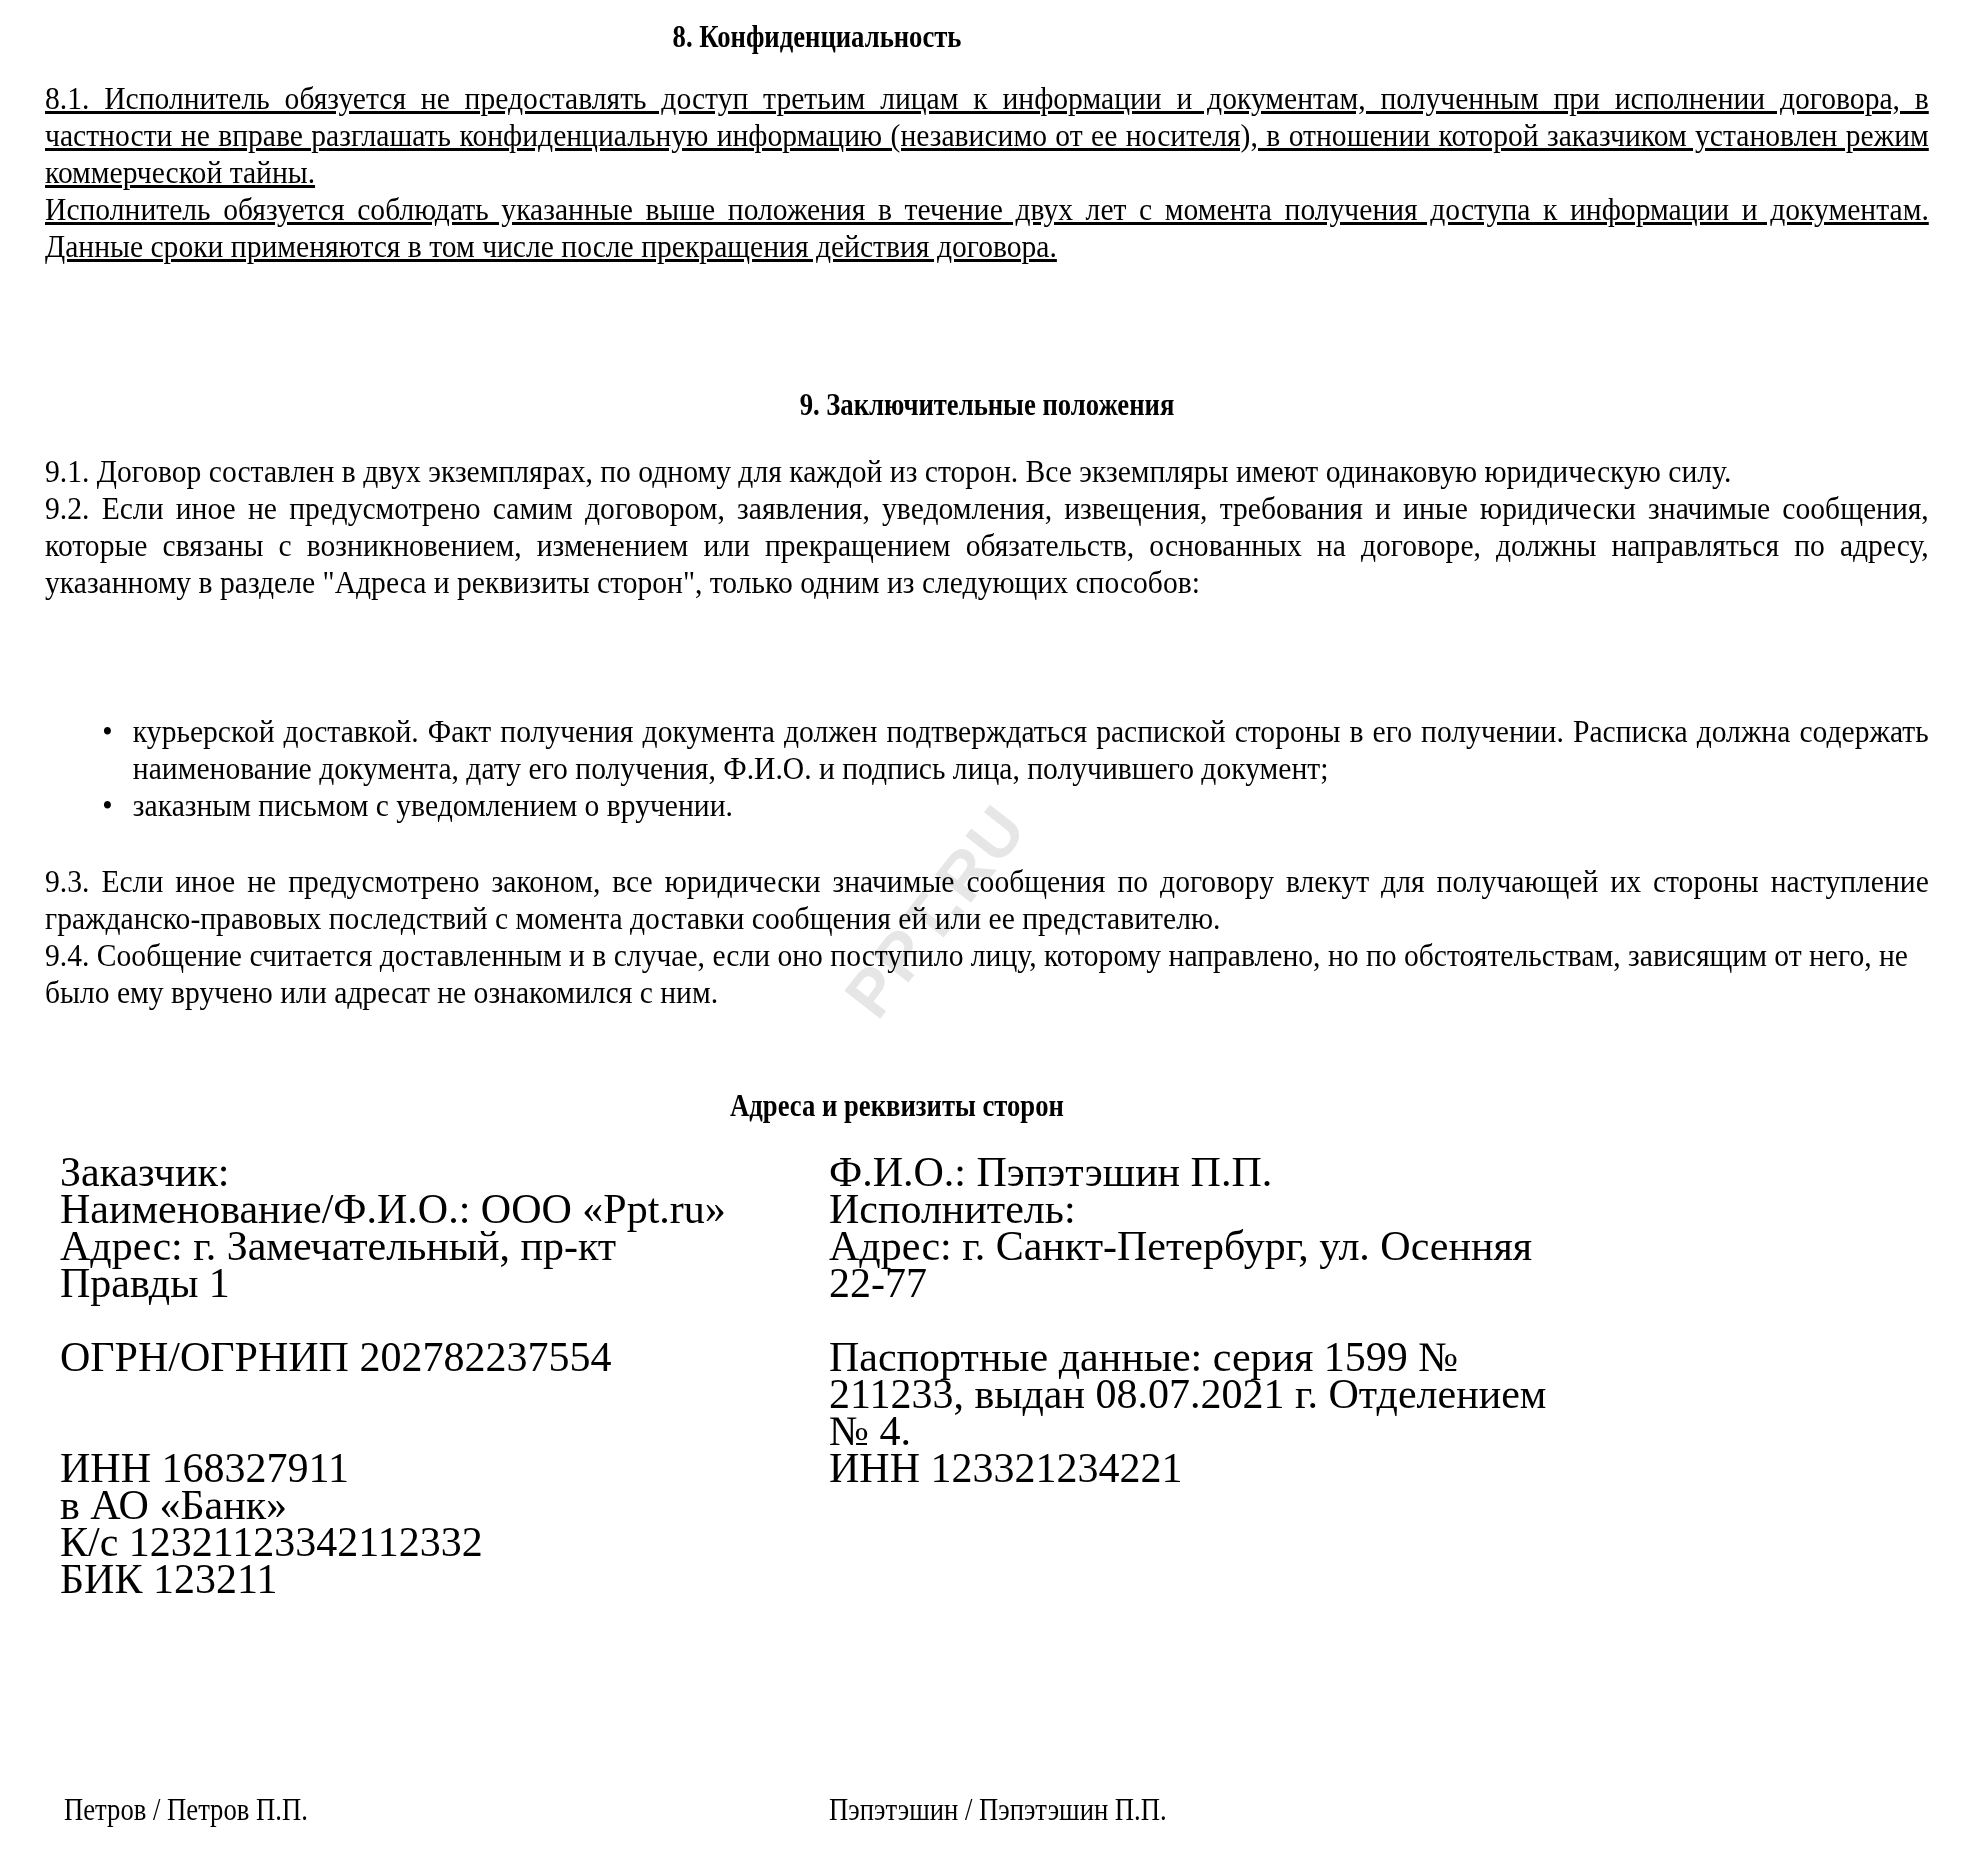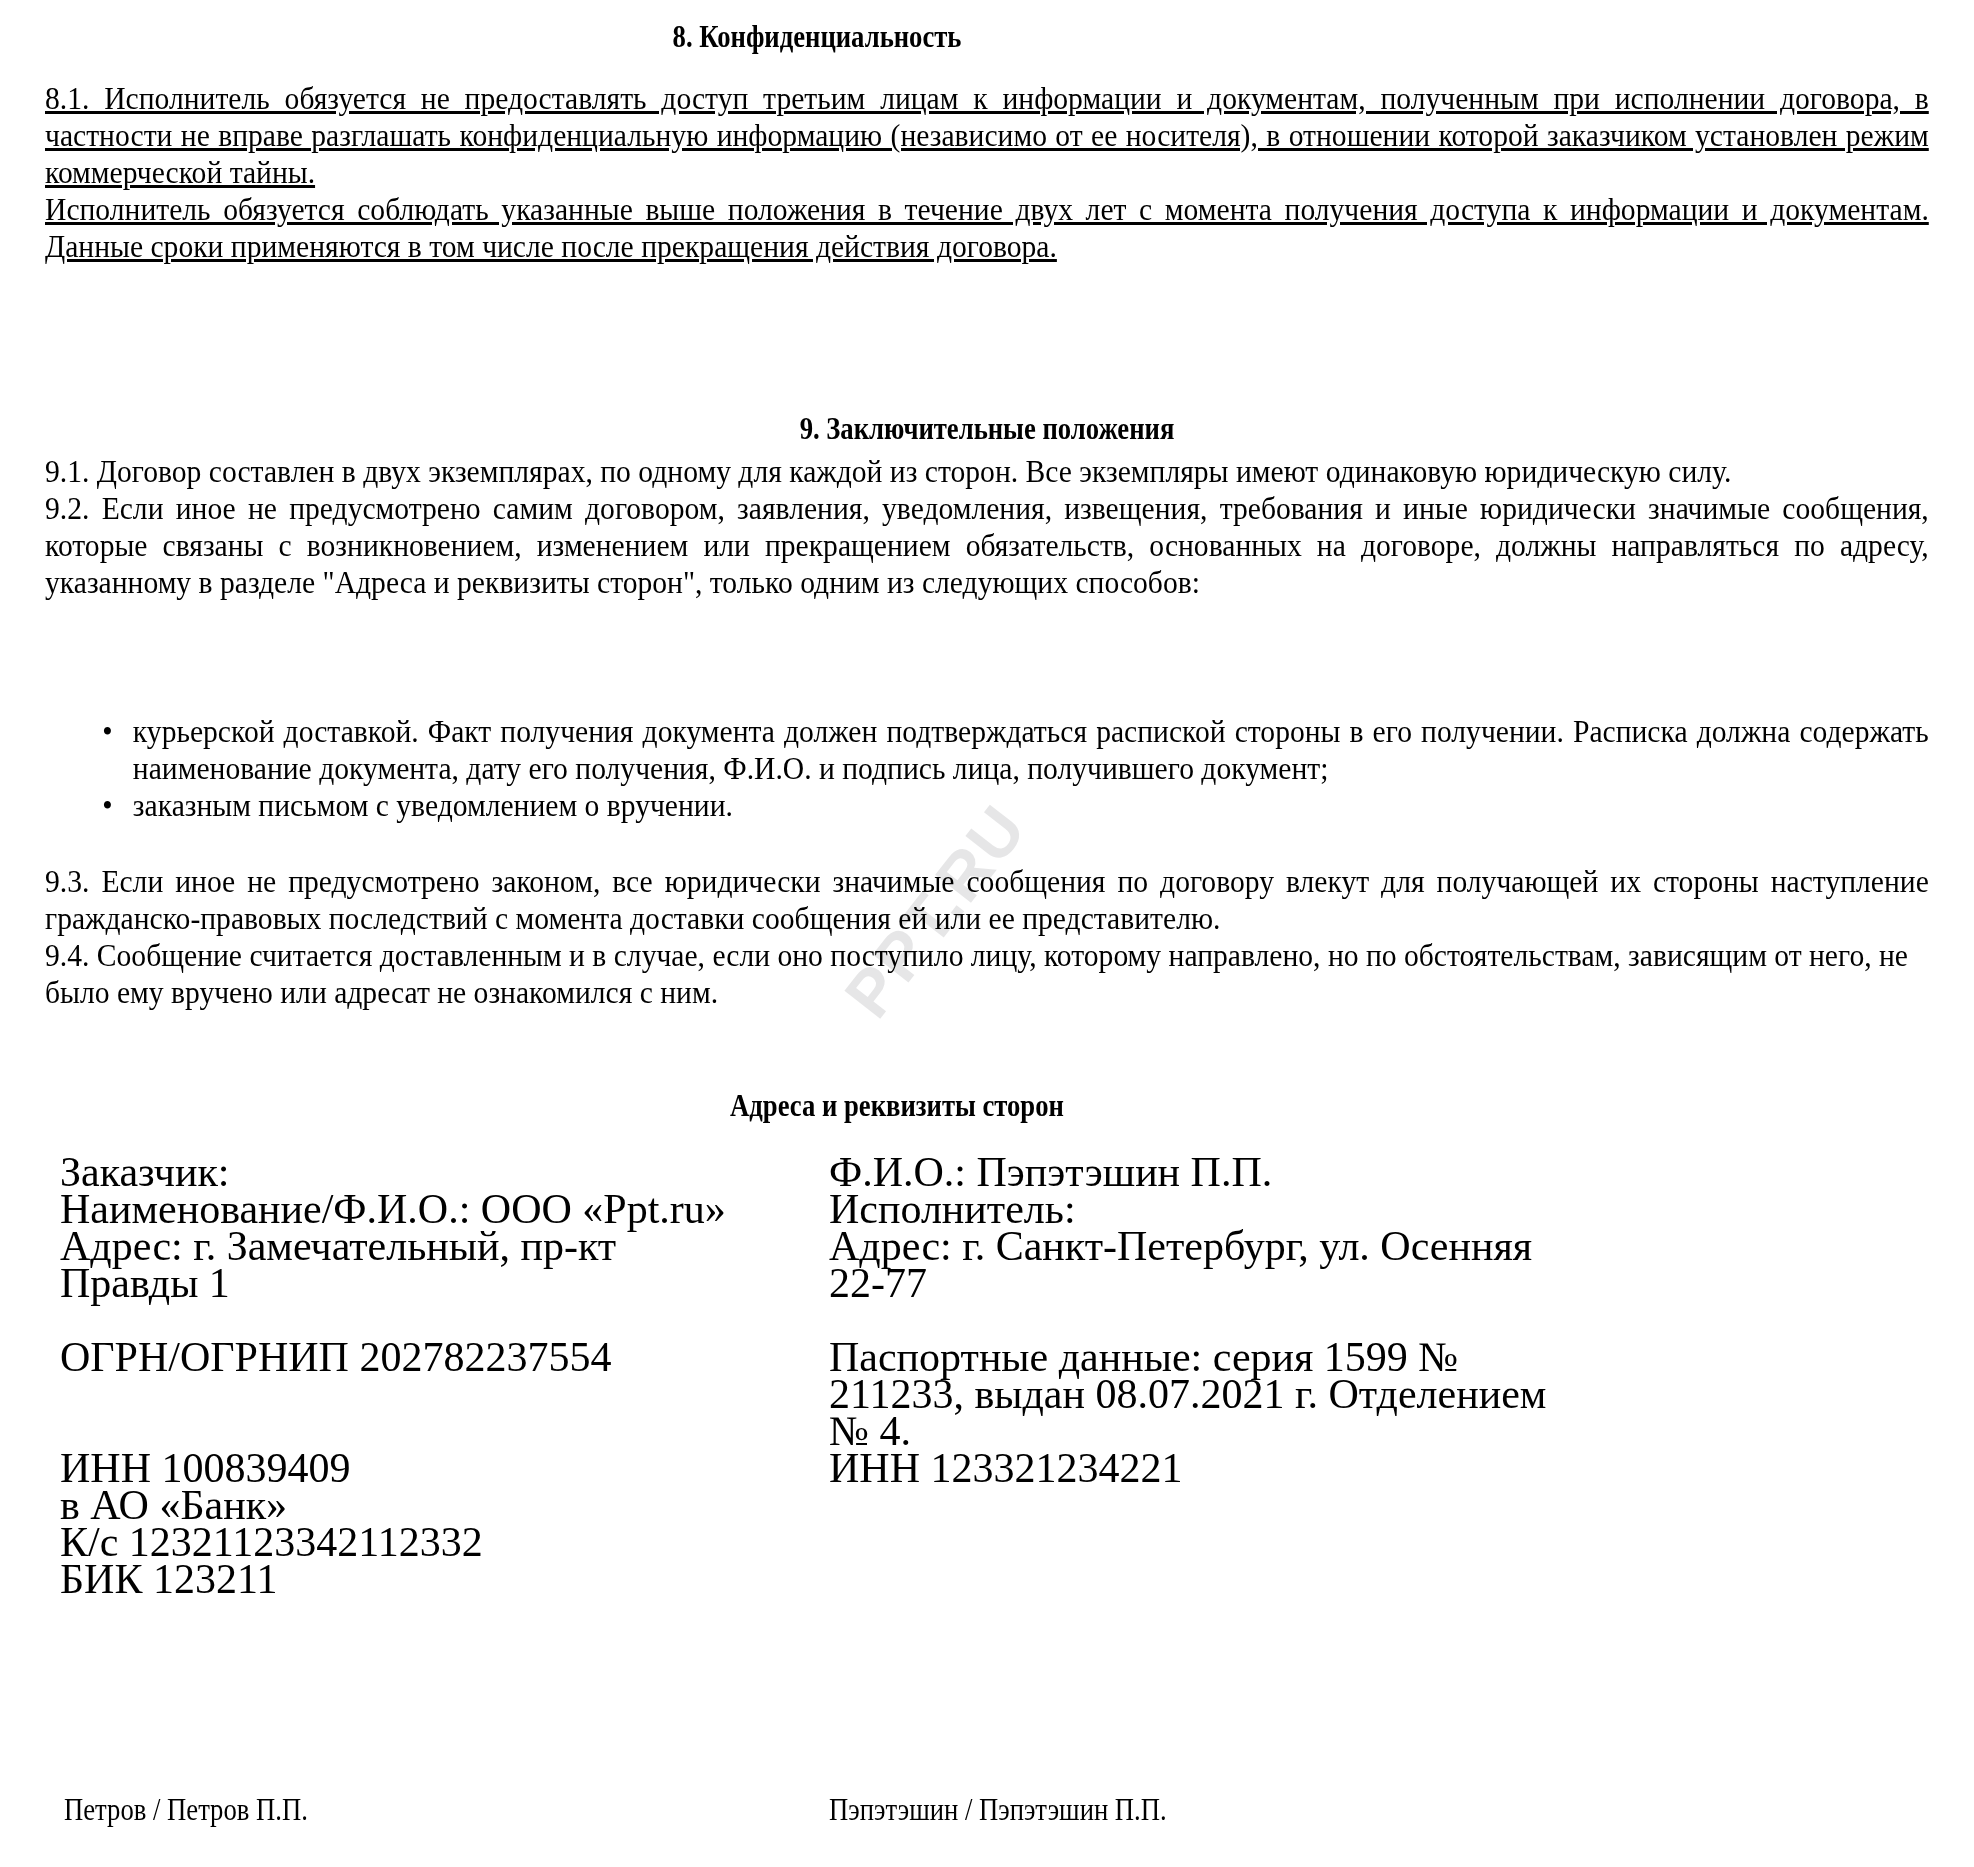--- a/index.html
+++ b/index.html
@@ -165,21 +165,21 @@
 
     <div style="position:absolute; left:0; top:10px; width:1634px;margin-top:8px;">
       <h2 class="section-heading">8. Конфиденциальность</h2>
     </div>
 
     <div class="body-block" style="top:80px;text-decoration:underline;">
       <p class="para">8.1. Исполнитель обязуется не предоставлять доступ третьим лицам к информации и документам, полученным при исполнении договора, в частности не вправе разглашать конфиденциальную информацию (независимо от ее носителя), в отношении которой заказчиком установлен режим коммерческой тайны.</p>
       <p class="para">Исполнитель обязуется соблюдать указанные выше положения в течение двух лет с момента получения доступа к информации и документам. Данные сроки применяются в том числе после прекращения действия договора.</p>
     </div>
 
-    <div style="position:absolute; left:0; top:386px; width:1974px;margin-top:24px;">
+    <div style="position:absolute; left:0; top:386px; width:1974px;">
       <h2 class="section-heading">9. Заключительные положения</h2>
     </div>
 
     <div class="body-block" style="top:453px;">
       <p class="para">9.1. Договор составлен в двух экземплярах, по одному для каждой из сторон. Все экземпляры имеют одинаковую юридическую силу.</p>
       <p class="para">9.2. Если иное не предусмотрено самим договором, заявления, уведомления, извещения, требования и иные юридически значимые сообщения, которые связаны с возникновением, изменением или прекращением обязательств, основанных на договоре, должны направляться по адресу, указанному в разделе "Адреса и реквизиты сторон", только одним из следующих способов:</p>
     </div>
 
     <div class="body-block" style="top:713px;">
       <ul class="methods">
@@ -200,21 +200,21 @@
     <div class="requisites">
 
       <div class="req-col left">
         <div class="req-line">Заказчик:</div>
         <div class="req-line">Наименование/Ф.И.О.: ООО «Ppt.ru»</div>
         <div class="req-line">Адрес: г. Замечательный, пр-кт</div>
         <div class="req-line">Правды 1</div>
         <div class="req-gap"></div>
         <div class="req-line">ОГРН/ОГРНИП 202782237554</div>
         <div class="req-gap-big"></div>
-        <div class="req-line">ИНН 100839409</div>
+        <div class="req-line">ИНН 168327911</div>
         <div class="req-line">в АО «Банк»</div>
         <div class="req-line">К/с 12321123342112332</div>
         <div class="req-line">БИК 123211</div>
       </div>
 
       <div class="req-col right">
         <div class="req-line">Ф.И.О.: Пэпэтэшин П.П.</div>
         <div class="req-line">Исполнитель:</div>
         <div class="req-line">Адрес: г. Санкт-Петербург, ул. Осенняя</div>
         <div class="req-line">22-77</div>

